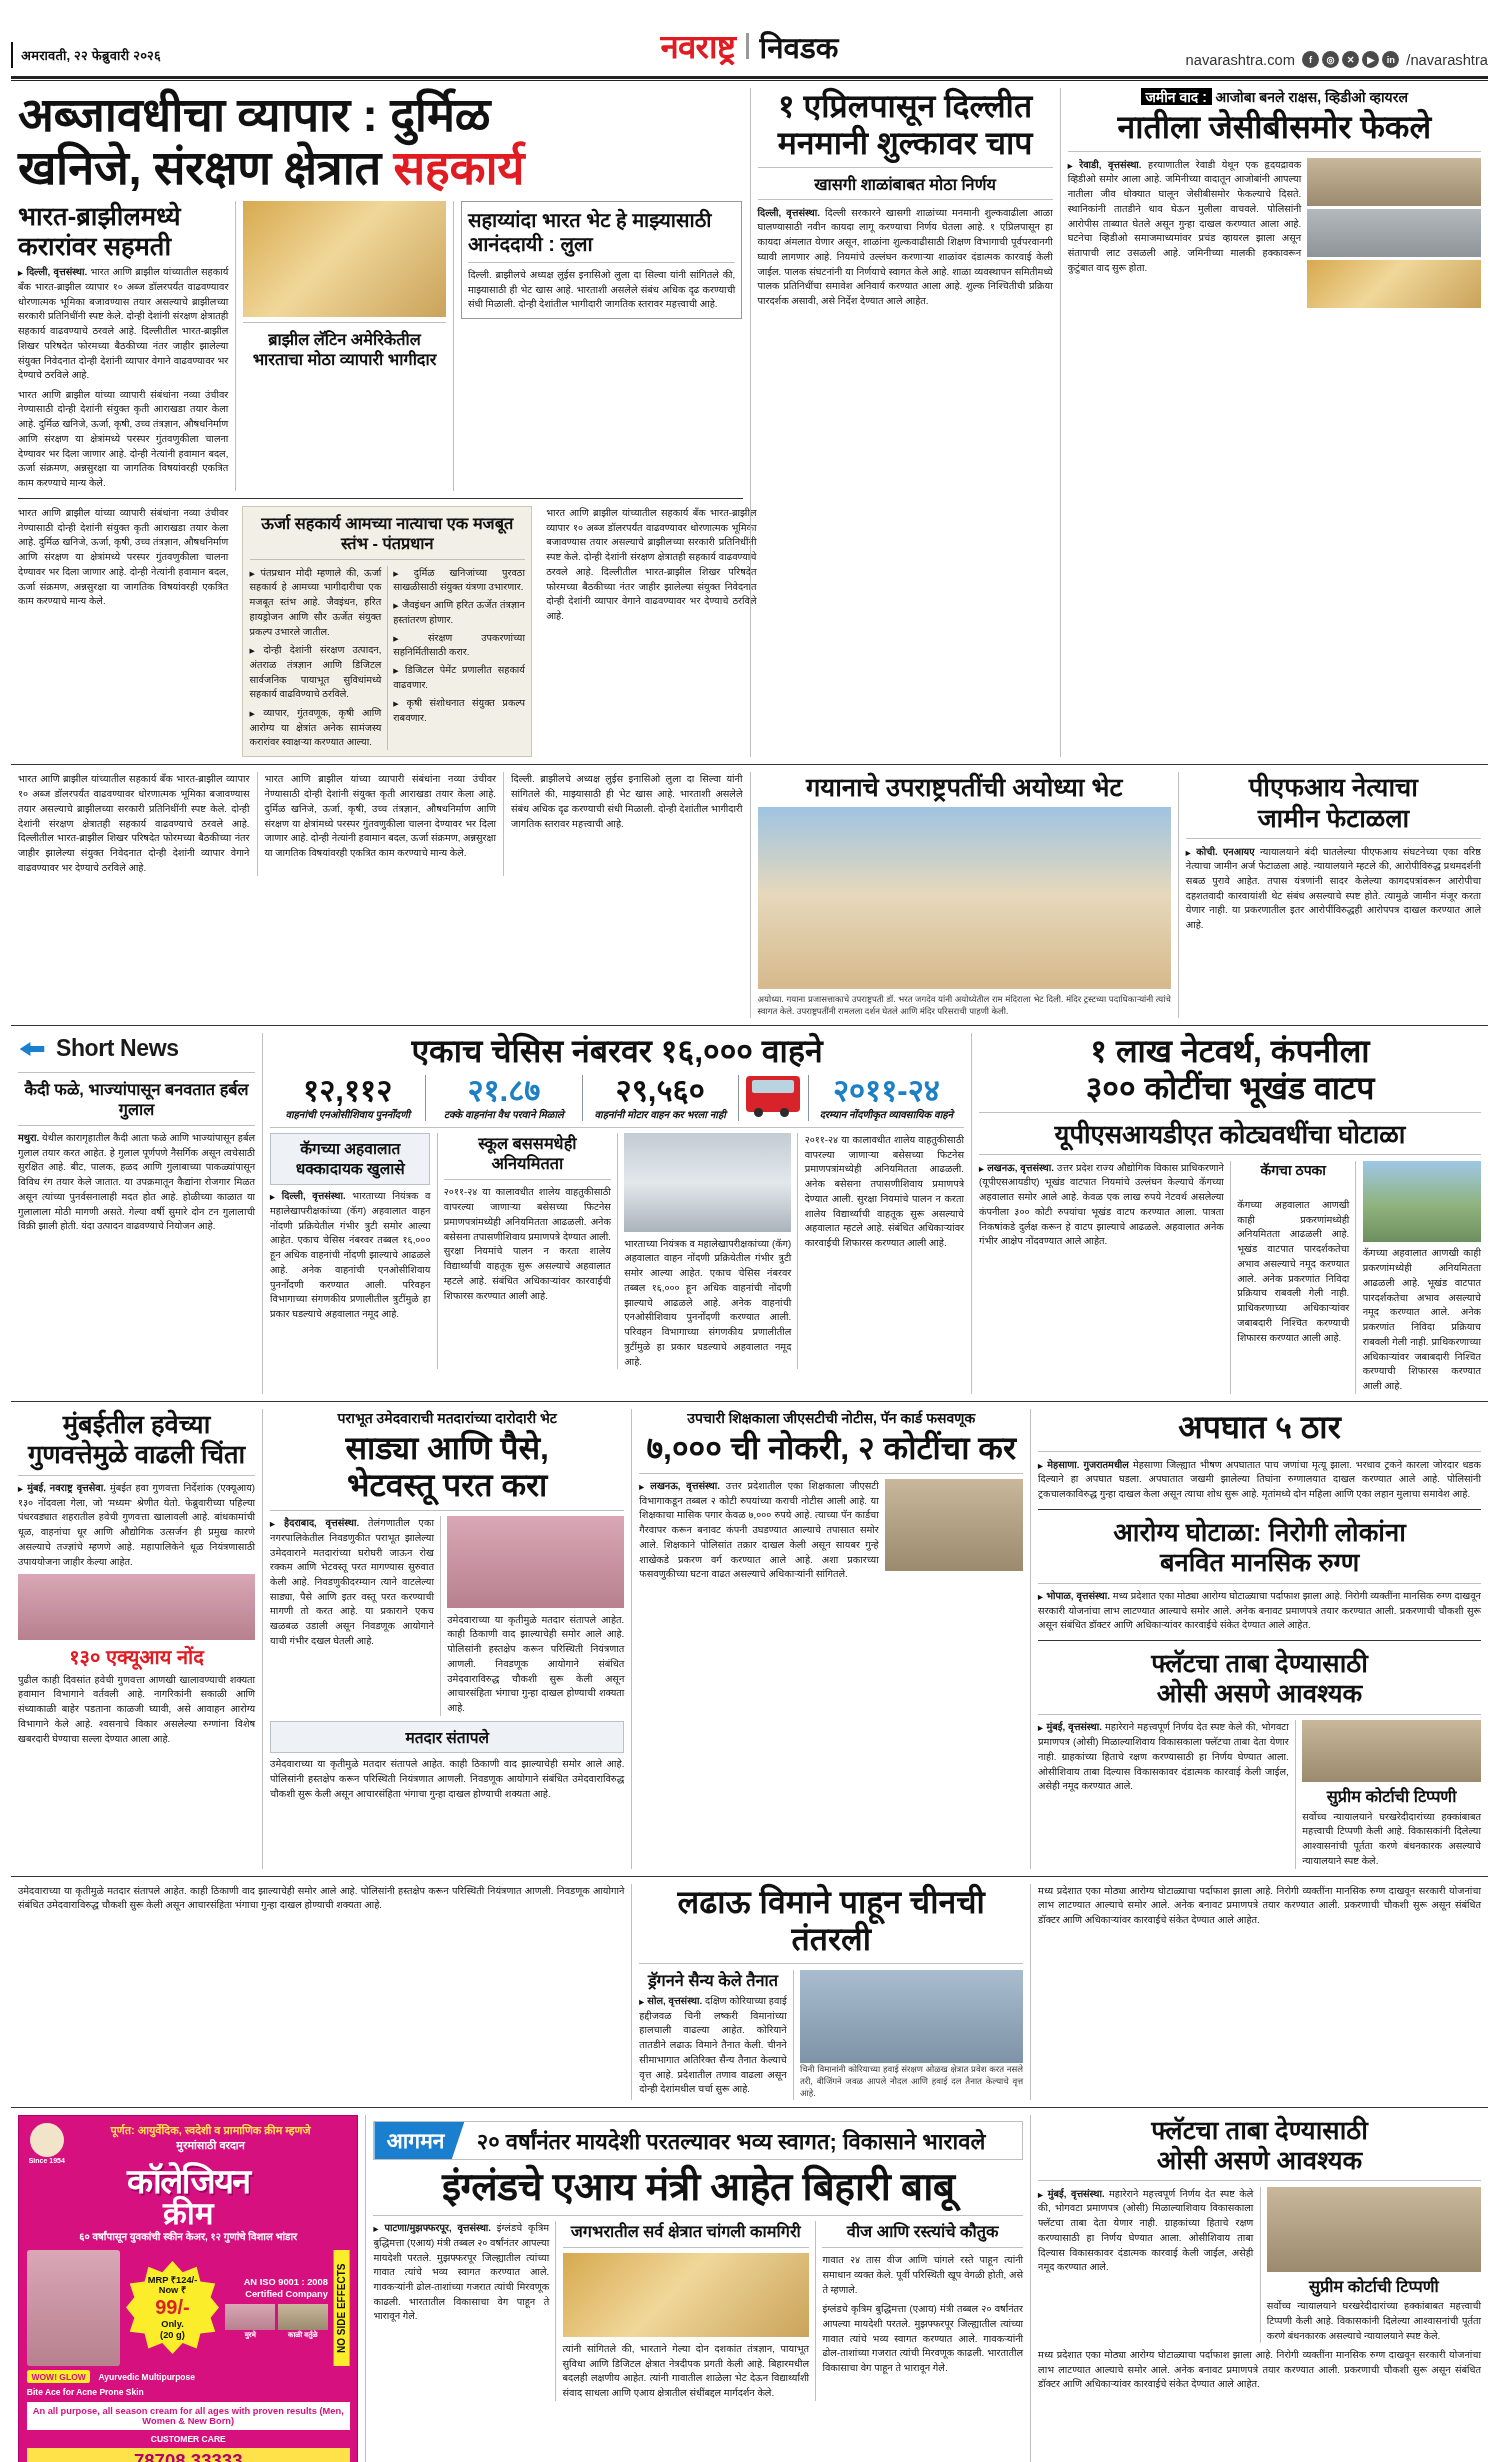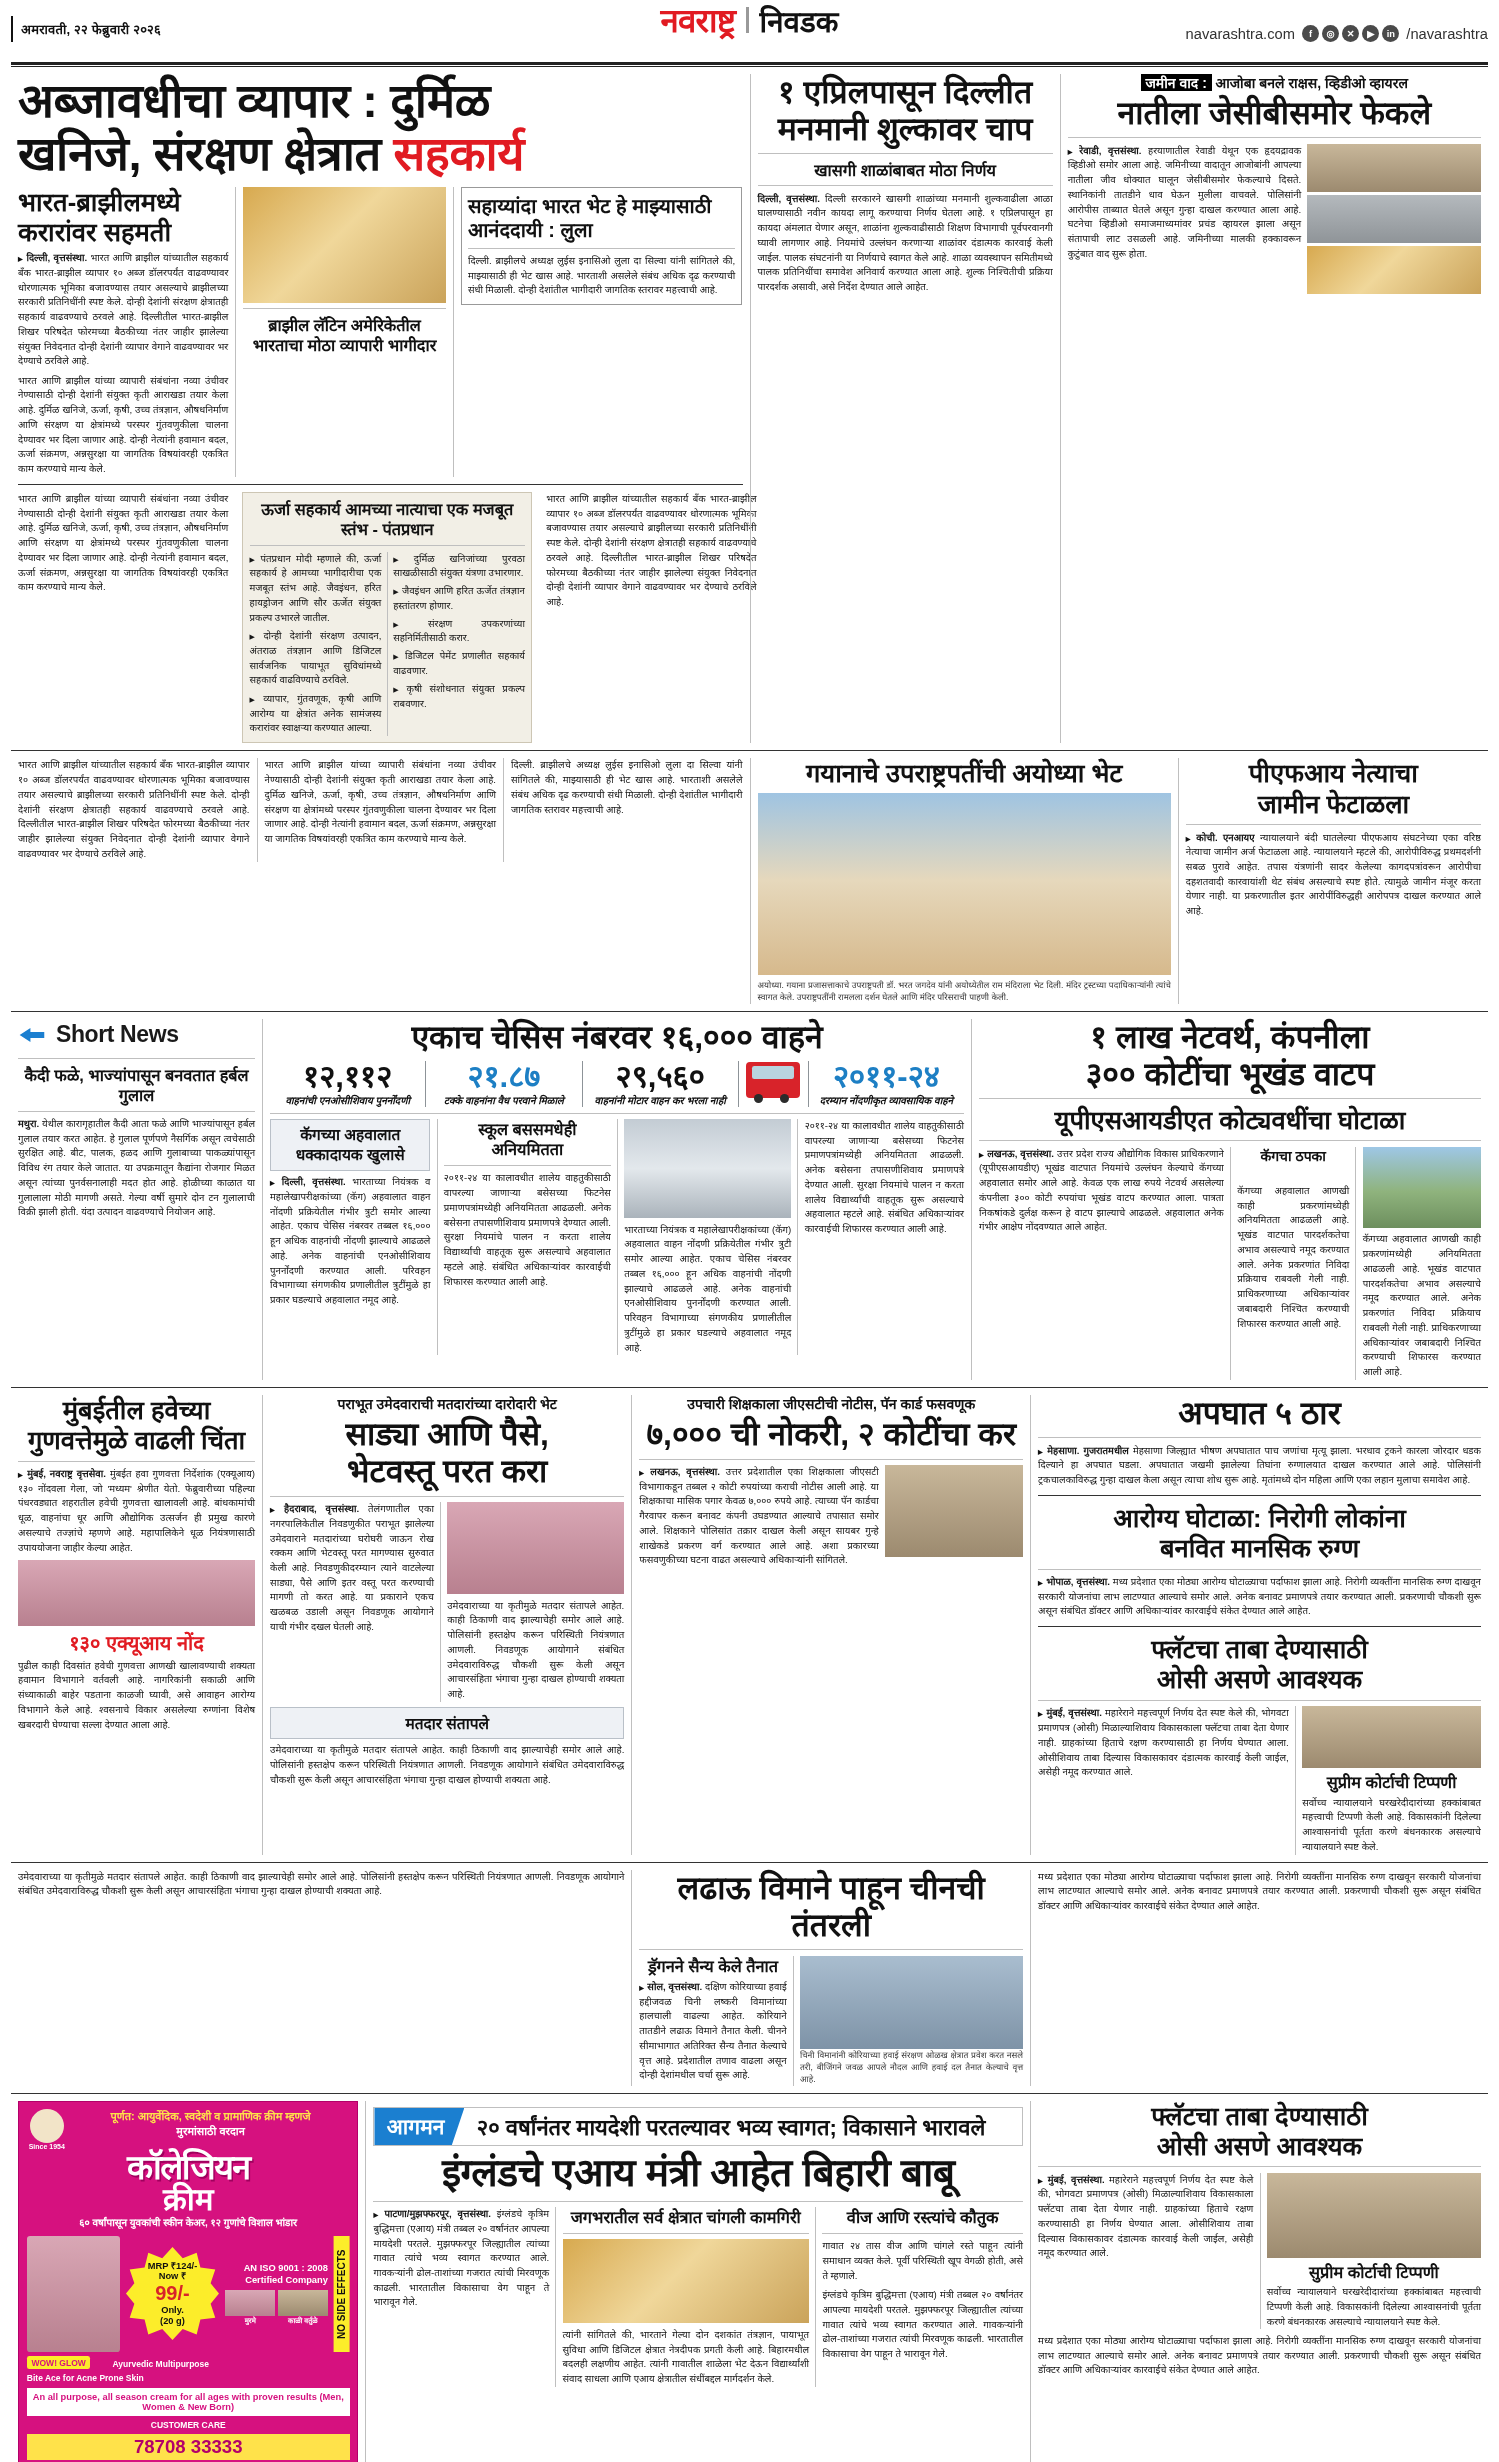--- a/index.html
+++ b/index.html
@@ -6,21 +6,21 @@
   body {
     width:1499px; height:2462px;
     background:#ffffff;
     font-family:"Liberation Sans", sans-serif;
     color:#111;
     overflow:hidden;
   }
   .page { width:1499px; height:2462px; position:relative; padding:0 11px; }
 
   
-  .masthead { height:62px; display:flex; align-items:flex-end; padding-bottom:20px; }
+  .masthead { height:76px; display:flex; align-items:flex-end; padding-bottom:8px; }
   .md-left { flex:0 0 33%; display:flex; align-items:center; }
   .md-left .bar { width:2.3px; height:26px; background:#111; margin-right:7.8px; }
   .md-date { font-size:13px; font-weight:700; letter-spacing:0.2px; }
   .md-center { flex:0 0 34%; display:flex; justify-content:center; align-items:baseline; gap:11px; }
   .md-logo { font-size:33px; font-weight:800; color:#e11b22; letter-spacing:-0.8px; }
   .md-sep { width:2.3px; height:26px; background:#999; align-self:center; }
   .md-sub { font-size:29.5px; font-weight:700; color:#111; }
   .md-right { flex:0 0 33%; display:flex; justify-content:flex-end; align-items:center; gap:7px; }
   .md-url { font-size:14.7px; color:#333; }
   .social { display:flex; gap:3.1px; }
@@ -550,21 +550,21 @@
               </div>
               <div style="flex:1;text-align:center;">
                 <div class="photo ph-room" style="height:26px;"></div>
                 <div class="cc" style="font-size:7px;">काळी वर्तुळे</div>
               </div>
             </div>
           </div>
           <div class="vstrip" style="height:116px;">NO SIDE EFFECTS</div>
         </div>
 
-        <div style="display:flex; gap:22px; align-items:flex-end; margin-top:4.7px;">
+        <div style="display:flex; gap:8px; align-items:center; margin-top:4.7px;">
           <div class="cc" style="background:#fced2a;color:#d6117f;padding:1.6px 4.7px;border-radius:2.3px;">WOW! GLOW</div>
           <div class="cc">Ayurvedic Multipurpose</div>
         </div>
 
         <div class="cc" style="margin-top:3.9px;">Bite Ace for Acne Prone Skin</div>
         <div class="ribbon">An all purpose, all season cream for all ages with proven results (Men, Women &amp; New Born)</div>
         <div class="cc" style="margin-top:3.9px;text-align:center;">CUSTOMER CARE</div>
         <div class="phone">78708 33333</div>
 
       </div>

